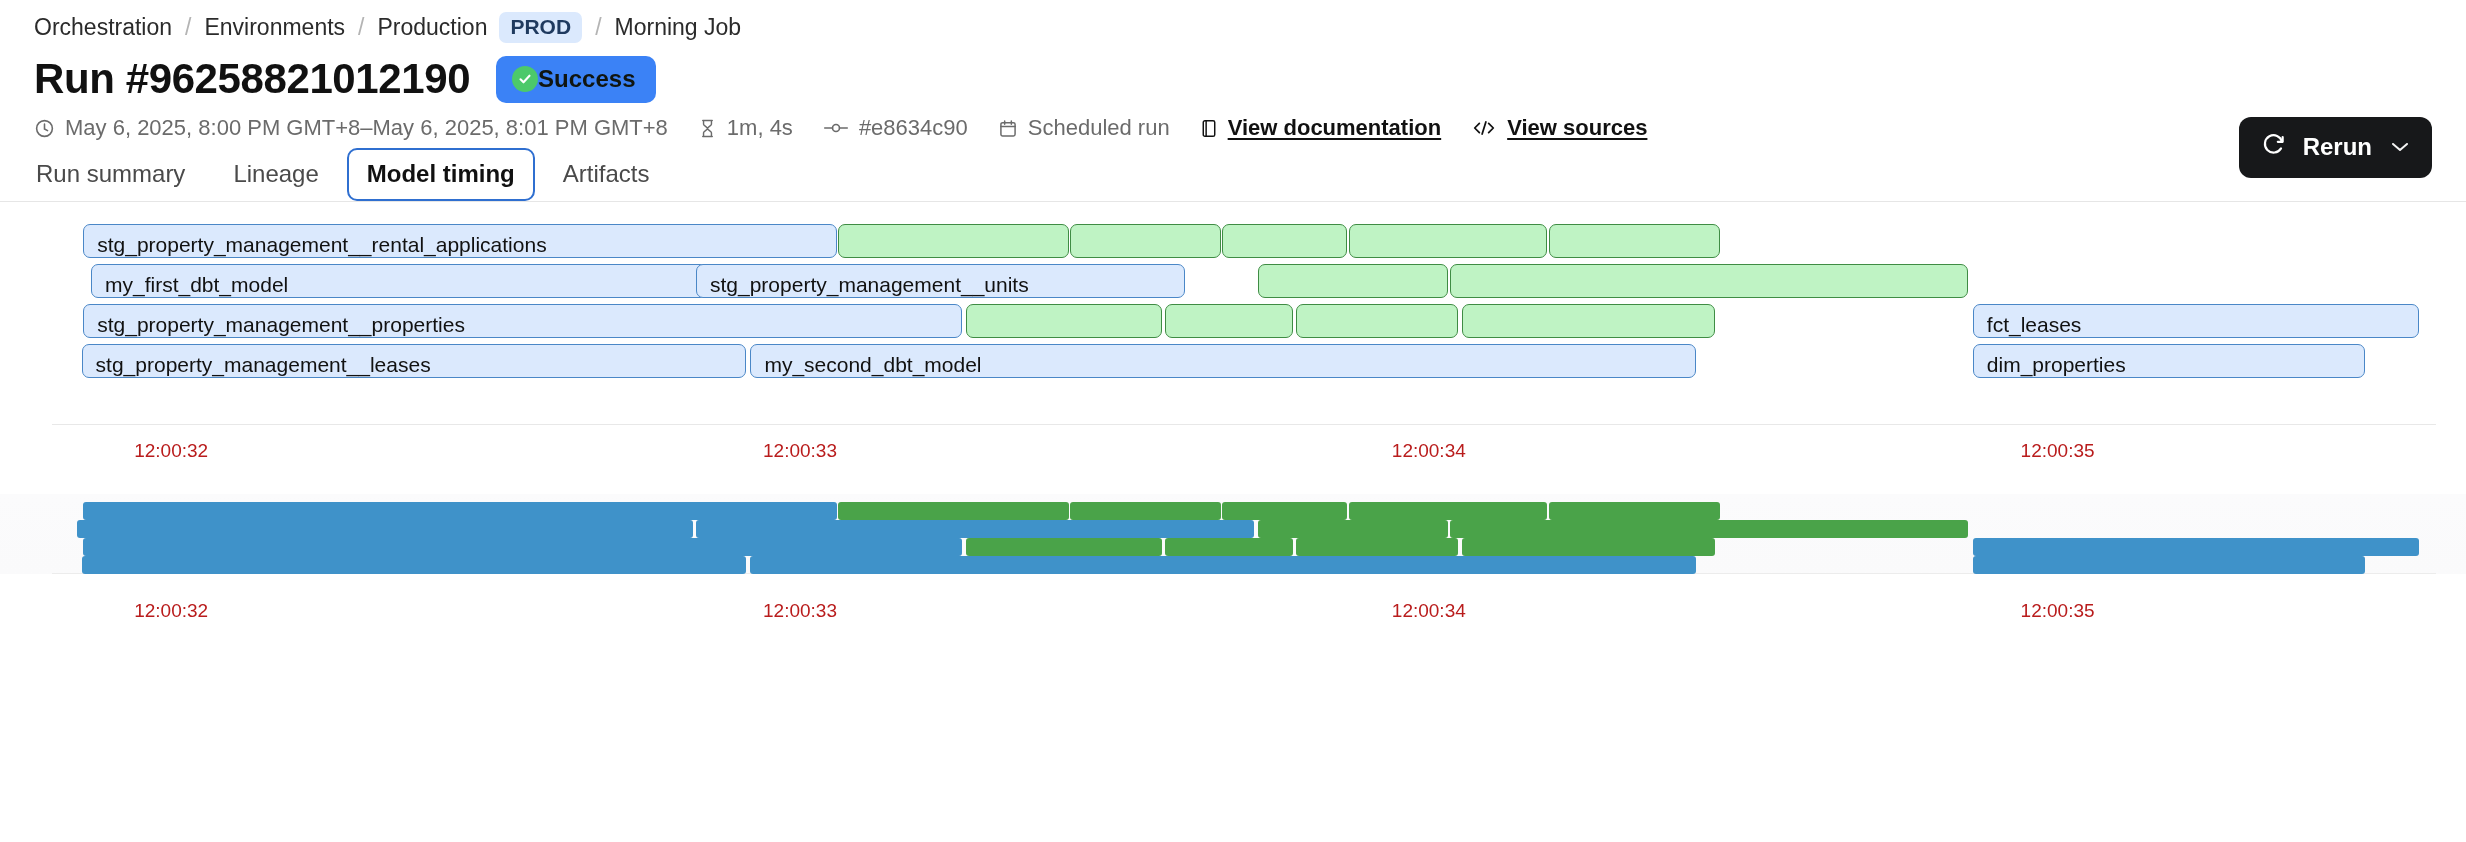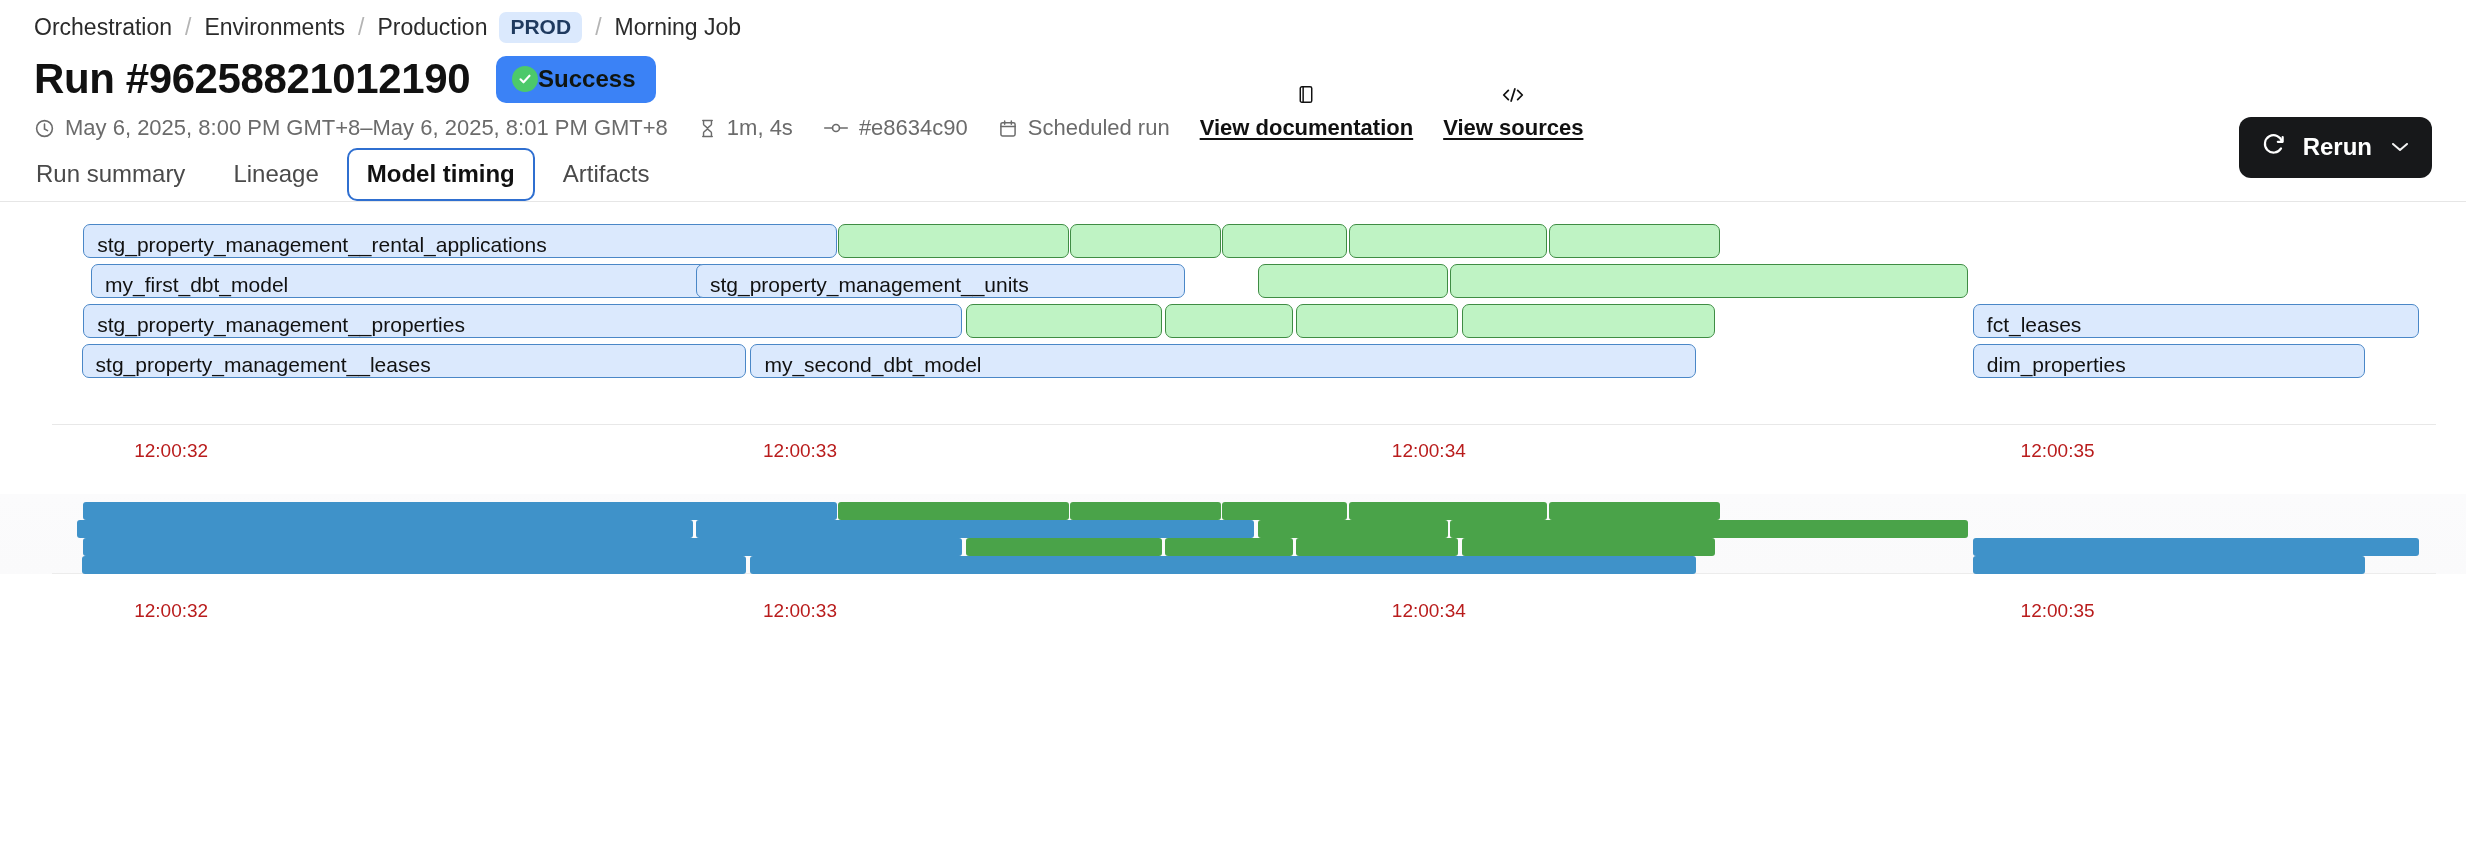--- a/index.html
+++ b/index.html
@@ -67,21 +67,21 @@
   .rerun-btn .chev { font-size: 18px; opacity: .95; margin-left: 2px; }
 
   
   .meta-row {
     display: flex; align-items: flex-end;
     padding: 14px 0 0 34px;
     gap: 0; font-size: 22px; color: #6b6b6b;
     height: 38px;
   }
   .meta-item { display: inline-flex; align-items: center; gap: 10px; margin-right: 30px; white-space: nowrap; }
-  .meta-item.strong { color: #111; font-weight: 600; flex-direction: column; }
+  .meta-item.strong { color: #111; font-weight: 600; }
   .meta-link { color: #111; font-weight: 600; text-decoration: underline; text-underline-offset: 3px; cursor: pointer; }
   .meta-ico { display: inline-flex; align-items: center; justify-content: center; color: #6b6b6b; flex: 0 0 auto; }
   .meta-ico.dark { color: #111; }
 
   
   .tabs {
     display: flex; align-items: flex-end; gap: 8px;
     padding: 16px 0 0 16px;
     height: 60px;
   }

